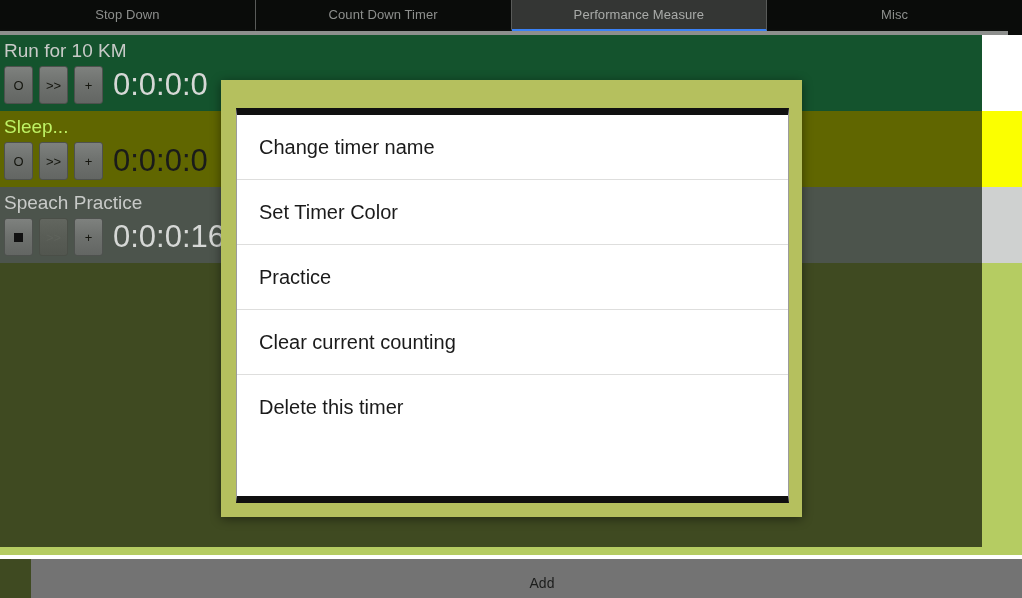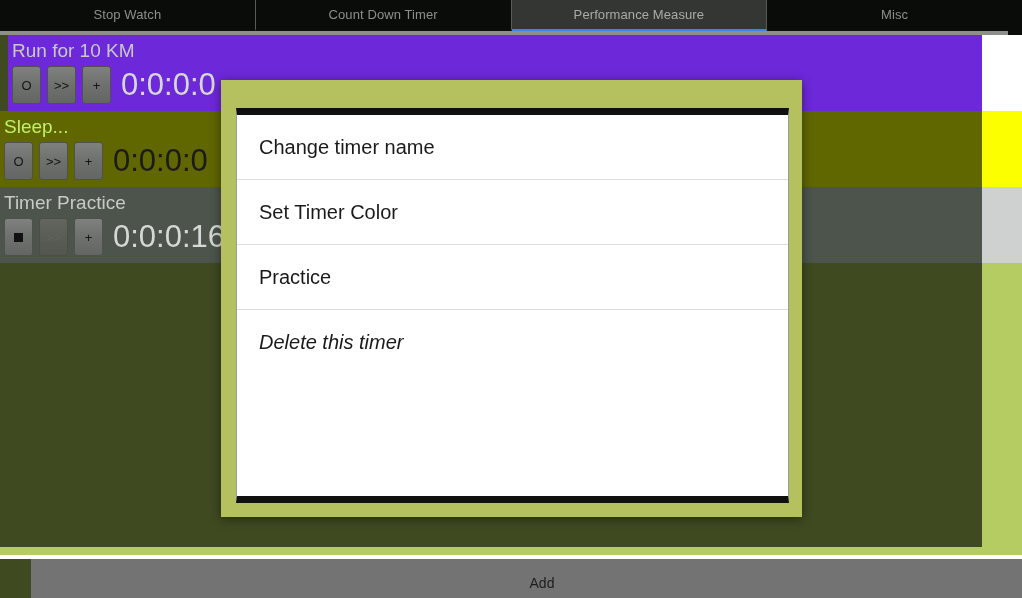--- a/index.html
+++ b/index.html
@@ -217,61 +217,61 @@
     display: flex;
     align-items: center;
     padding-left: 22px;
     font-size: 20px;
     color: #1a1a1a;
     border-bottom: 1px solid #dededd;
     box-sizing: border-box;
     cursor: pointer;
     user-select: none;
   }
-  .menu-item:last-child { border-bottom: none; font-style: italic; }
+  .menu-item:last-child { border-bottom: none; }
 </style>
 </head>
 <body>
 
 <div id="app">
 
   <div class="tabbar" id="tabbar">
-      <div class="tab">Stop Watch</div>
+      <div class="tab">Stop Down</div>
       <div class="tab">Count Down Timer</div>
       <div class="tab selected">Performance Measure</div>
       <div class="tab">Misc</div>
     </div>
   <div class="tabbar-endcap"></div>
   <div class="tabbar-underline"></div>
   <div class="tabbar-underline-gap"></div>
 
   <div class="filler"></div>
   <div class="filler-right"></div>
 
   <div class="list" id="timer-list">
-      <div class="timer-row" style="background: #6d28d9; margin-left: 8px;">
+      <div class="timer-row" style="background: #14532d;">
         <div class="timer-name light">Run for 10 KM</div>
         <div class="timer-controls">
           <div class="tbtn">O</div>
           <div class="tbtn">&gt;&gt;</div>
           <div class="tbtn">+</div>
           <div class="timer-value light">0:0:0:0</div>
         </div>
       </div>
       <div class="timer-row" style="background: rgb(96, 102, 0);">
         <div class="timer-name">Sleep...</div>
         <div class="timer-controls">
           <div class="tbtn">O</div>
           <div class="tbtn">&gt;&gt;</div>
           <div class="tbtn">+</div>
           <div class="timer-value">0:0:0:0</div>
         </div>
       </div>
       <div class="timer-row" style="background: rgb(76, 84, 76);">
-        <div class="timer-name light">Timer Practice</div>
+        <div class="timer-name light">Speach Practice</div>
         <div class="timer-controls">
           <div class="tbtn">
             <span class="stopsq"></span>
           </div>
           <div class="tbtn dim">&gt;&gt;</div>
           <div class="tbtn">+</div>
           <div class="timer-value light">0:0:0:16</div>
         </div>
       </div>
     </div>
@@ -284,18 +284,19 @@
   <div class="greenline"></div>
   <div class="whiteline"></div>
   <div class="addbar">Add</div>
 
   <div class="scrim">
     <div class="dialog-frame">
       <div class="dialog" id="dialog-menu">
           <div class="menu-item">Change timer name</div>
           <div class="menu-item">Set Timer Color</div>
           <div class="menu-item">Practice</div>
+          <div class="menu-item">Clear current counting</div>
           <div class="menu-item">Delete this timer</div>
         </div>
     </div>
   </div>
 
 </div>
 
 </body></html>

